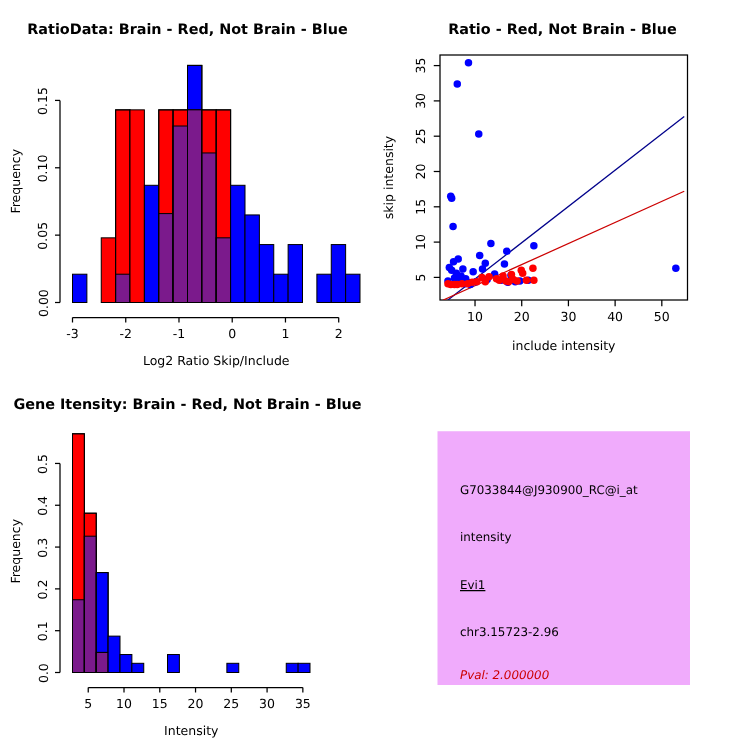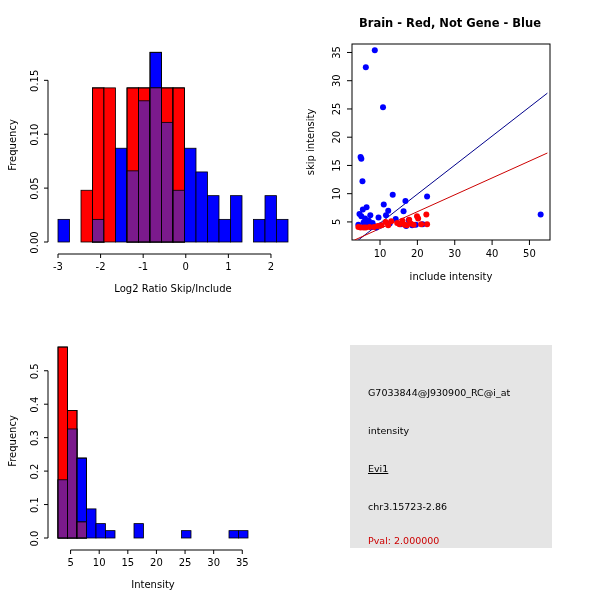--- a/index.html
+++ b/index.html
@@ -72,20 +72,21 @@
   #info-line-0 { top: 42px; }
   #info-line-1 { top: 80px; }
   #info-line-2 { top: 118px; text-decoration: underline; }
   #info-line-3 { top: 156px; }
   #info-line-4 { top: 190px; }
 </style>
 </head>
 <body>
 
 <div class="panel" id="panel-ratio-hist">
+  <div class="plot-title">RatioData: Brain - Red, Not Brain - Blue</div>
   <svg id="svg-ratio" width="300" height="300">
       <rect x="58" y="219.36666666666667" width="11.5" height="22.633333333333326" fill="#0000ff" stroke="#000" stroke-width="0.8"></rect>
       <rect x="81" y="190.26666666666665" width="11.5" height="51.73333333333335" fill="#ff0000" stroke="#000" stroke-width="0.8"></rect>
       <rect x="92.5" y="219.36666666666667" width="11.5" height="22.633333333333326" fill="#0000ff" stroke="#000" stroke-width="0.8"></rect>
       <rect x="92.5" y="87.8777777777778" width="11.5" height="154.1222222222222" fill="#ff0000" stroke="#000" stroke-width="0.8"></rect>
       <rect x="92.5" y="219.36666666666667" width="11.5" height="22.633333333333326" fill="#7b1a8c" stroke="#000" stroke-width="0.8"></rect>
       <rect x="92.5" y="87.8777777777778" width="11.5" height="154.1222222222222" fill="none" stroke="#000" stroke-width="0.8"></rect>
       <rect x="104" y="87.8777777777778" width="11.5" height="154.1222222222222" fill="#ff0000" stroke="#000" stroke-width="0.8"></rect>
       <rect x="115.5" y="148.23333333333335" width="11.5" height="93.76666666666665" fill="#0000ff" stroke="#000" stroke-width="0.8"></rect>
       <rect x="127" y="170.86666666666667" width="11.5" height="71.13333333333333" fill="#0000ff" stroke="#000" stroke-width="0.8"></rect>
@@ -137,21 +138,21 @@
       <text x="185.77777777777777" y="270" text-anchor="middle" class="axis-text">0</text>
       <line x1="228.37037037037035" y1="254" x2="228.37037037037035" y2="258" stroke="#000" stroke-width="1"></line>
       <text x="228.37037037037035" y="270" text-anchor="middle" class="axis-text">1</text>
       <line x1="270.96296296296293" y1="254" x2="270.96296296296293" y2="258" stroke="#000" stroke-width="1"></line>
       <text x="270.96296296296293" y="270" text-anchor="middle" class="axis-text">2</text>
       <text x="173" y="292" text-anchor="middle" class="axis-label">Log2 Ratio Skip/Include</text>
     </svg>
 </div>
 
 <div class="panel" id="panel-scatter">
-  <div class="plot-title">Brain - Red, Not Gene - Blue</div>
+  <div class="plot-title">Ratio - Red, Not Brain - Blue</div>
   <svg id="svg-scatter" width="300" height="300">
       <rect x="52" y="44" width="198" height="196" fill="none" stroke="#000" stroke-width="1"></rect>
       <defs>
         <clipPath id="scatclip">
           <rect x="52" y="44" width="198" height="196"></rect>
         </clipPath>
       </defs>
       <g clip-path="url(#scatclip)">
         <line x1="58.35094339622641" y1="240" x2="247.38490566037734" y2="93.14121037463977" stroke="#00008b" stroke-width="1"></line>
         <line x1="54.615094339622644" y1="240" x2="247.38490566037734" y2="153.01440922190204" stroke="#cc0000" stroke-width="1"></line>
@@ -243,20 +244,21 @@
       <text x="154.73584905660377" y="257" text-anchor="middle" class="axis-text">30</text>
       <line x1="192.0943396226415" y1="240" x2="192.0943396226415" y2="245" stroke="#000" stroke-width="1"></line>
       <text x="192.0943396226415" y="257" text-anchor="middle" class="axis-text">40</text>
       <line x1="229.45283018867926" y1="240" x2="229.45283018867926" y2="245" stroke="#000" stroke-width="1"></line>
       <text x="229.45283018867926" y="257" text-anchor="middle" class="axis-text">50</text>
       <text x="151" y="280" text-anchor="middle" class="axis-label">include intensity</text>
     </svg>
 </div>
 
 <div class="panel" id="panel-gene-hist">
+  <div class="plot-title">Gene Itensity: Brain - Red, Not Brain - Blue</div>
   <svg id="svg-gene" width="300" height="300">
       <rect x="58" y="179.8" width="9.5" height="58.19999999999999" fill="#0000ff" stroke="#000" stroke-width="0.8"></rect>
       <rect x="58" y="47.01034482758621" width="9.5" height="190.9896551724138" fill="#ff0000" stroke="#000" stroke-width="0.8"></rect>
       <rect x="58" y="179.8" width="9.5" height="58.19999999999999" fill="#7b1a8c" stroke="#000" stroke-width="0.8"></rect>
       <rect x="58" y="47.01034482758621" width="9.5" height="190.9896551724138" fill="none" stroke="#000" stroke-width="0.8"></rect>
       <rect x="67.5" y="128.95862068965516" width="9.5" height="109.04137931034484" fill="#0000ff" stroke="#000" stroke-width="0.8"></rect>
       <rect x="67.5" y="110.56206896551724" width="9.5" height="127.43793103448276" fill="#ff0000" stroke="#000" stroke-width="0.8"></rect>
       <rect x="67.5" y="128.95862068965516" width="9.5" height="109.04137931034484" fill="#7b1a8c" stroke="#000" stroke-width="0.8"></rect>
       <rect x="67.5" y="110.56206896551724" width="9.5" height="127.43793103448276" fill="none" stroke="#000" stroke-width="0.8"></rect>
       <rect x="77" y="158.05862068965519" width="9.5" height="79.94137931034481" fill="#0000ff" stroke="#000" stroke-width="0.8"></rect>
@@ -297,20 +299,20 @@
       <text x="185.0481927710843" y="266" text-anchor="middle" class="axis-text">25</text>
       <line x1="213.6626506024096" y1="250" x2="213.6626506024096" y2="254" stroke="#000" stroke-width="1"></line>
       <text x="213.6626506024096" y="266" text-anchor="middle" class="axis-text">30</text>
       <line x1="242.27710843373492" y1="250" x2="242.27710843373492" y2="254" stroke="#000" stroke-width="1"></line>
       <text x="242.27710843373492" y="266" text-anchor="middle" class="axis-text">35</text>
       <text x="153" y="288" text-anchor="middle" class="axis-label">Intensity</text>
     </svg>
 </div>
 
 <div class="panel" id="panel-info">
-  <div id="info-box" style="background: #e5e5e5;">
+  <div id="info-box" style="background: #f0abfc;">
     <div class="info-line" id="info-line-0">G7033844@J930900_RC@i_at</div>
     <div class="info-line" id="info-line-1">intensity</div>
     <div class="info-line" id="info-line-2">Evi1</div>
-    <div class="info-line" id="info-line-3">chr3.15723-2.86</div>
-    <div class="info-line pval" id="info-line-4" style="color: rgb(204, 0, 0);">Pval: 2.000000</div>
+    <div class="info-line" id="info-line-3">chr3.15723-2.96</div>
+    <div class="info-line pval" id="info-line-4" style="color: rgb(204, 0, 0); font-style: italic;">Pval: 2.000000</div>
   </div>
 </div>
 
 </body></html>

